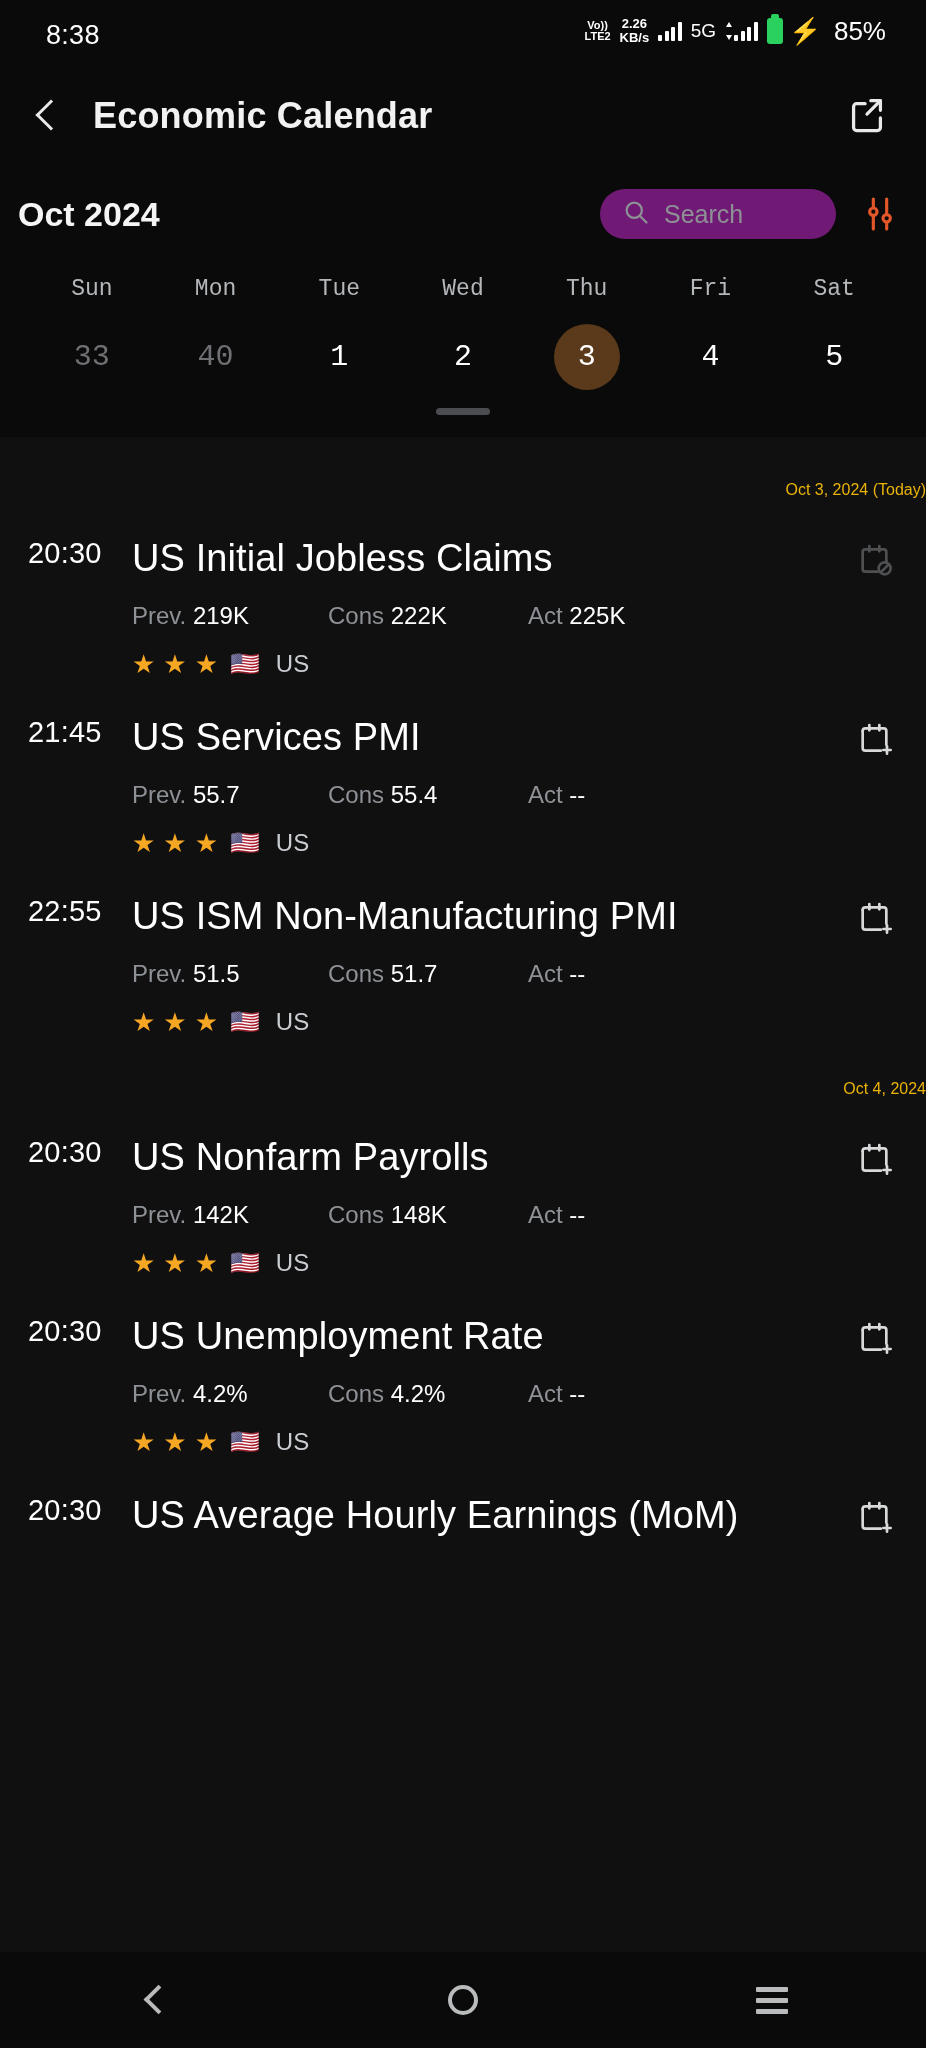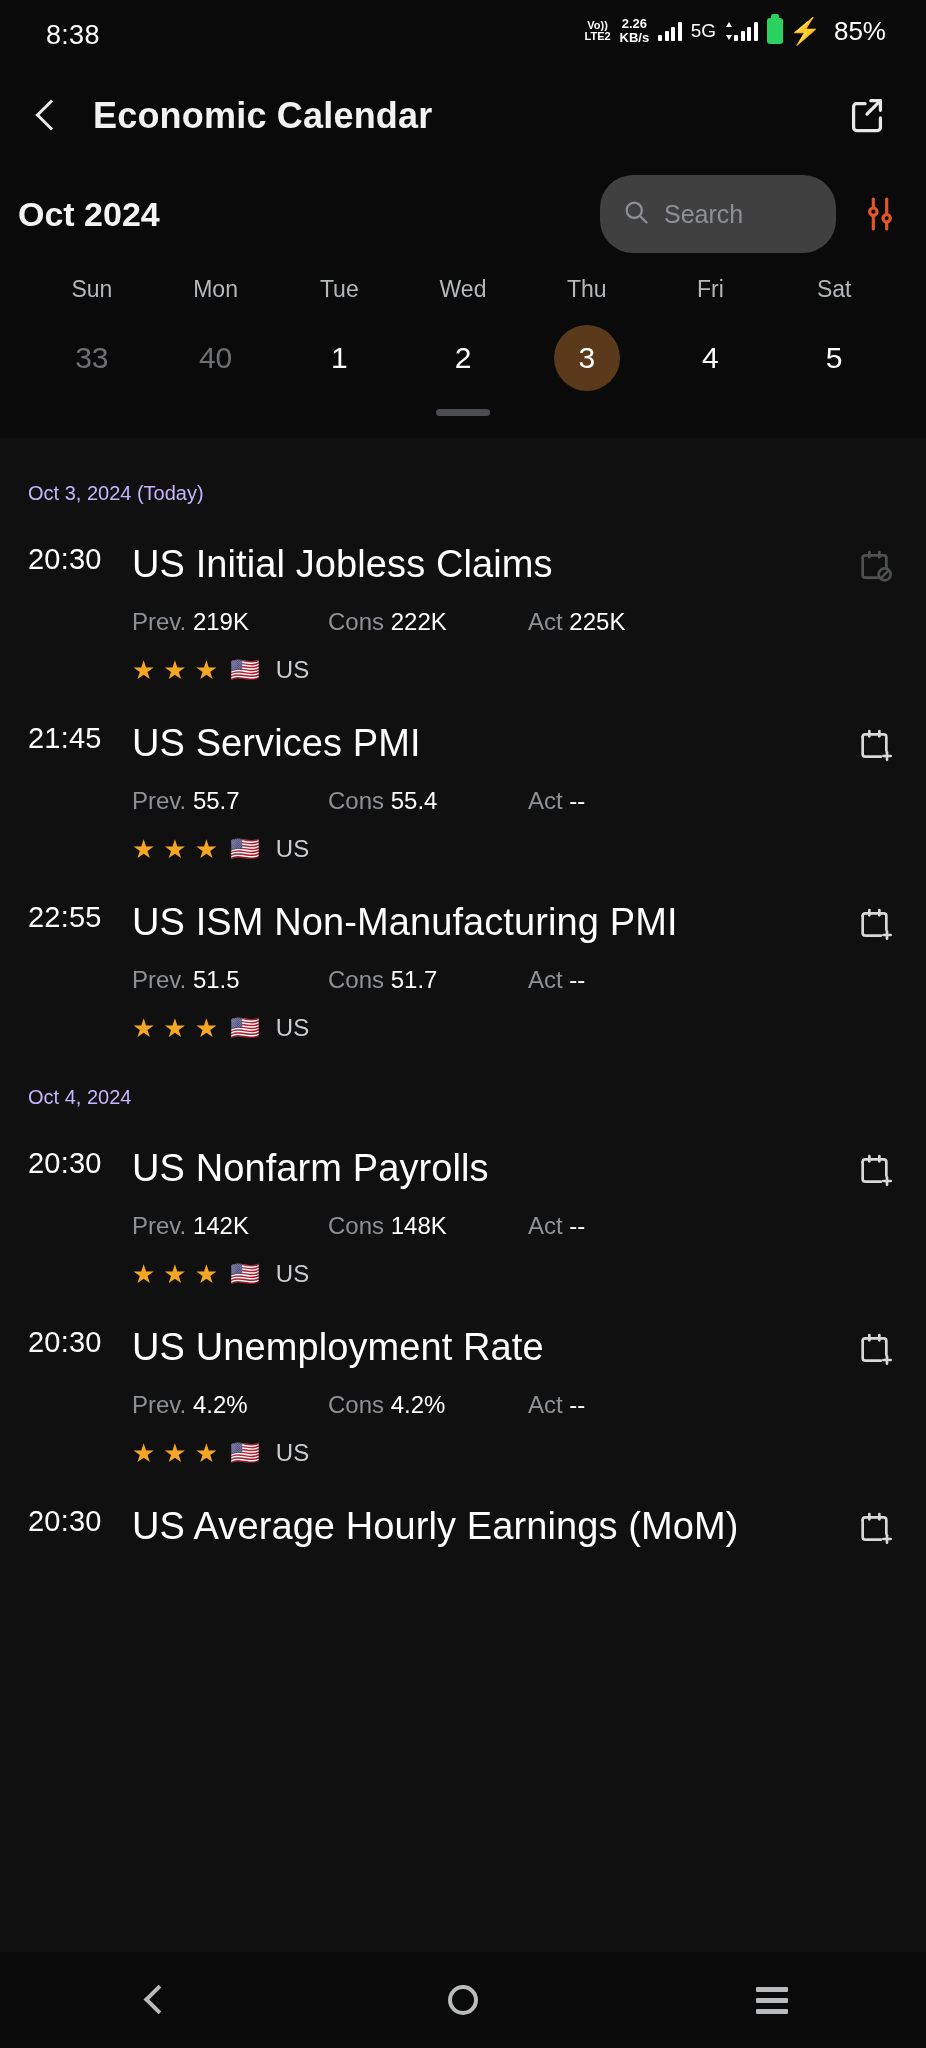--- a/index.html
+++ b/index.html
@@ -64,28 +64,28 @@
   }
   .share-icon { width:46px; height:46px; position:relative; cursor:pointer; }
 
   
   .monthrow {
     display:flex; align-items:center; padding:0 26px 0 18px; height:88px;
   }
   .month-label { font-size:34px; font-weight:700; color:#f5f5f5; letter-spacing:0; }
   .search-pill {
     margin-left:auto; margin-right:24px;
-    width:236px; height:78px; background:#404040; border-radius:33px;
+    width:236px; height:50px; background:#701a75; border-radius:33px;
     display:flex; align-items:center; padding:0 22px; gap:14px; cursor:text;
   }
   .search-placeholder { font-size:25px; color:#8d9196; }
   .filter-icon { width:40px; height:40px; cursor:pointer; }
 
   
-  .weekdays, .weekdates { display:flex; padding:0 30px; }
+  .weekdays, .weekdates { display:flex; padding:0 30px;font-family:Liberation Mono, monospace; }
   .weekdays > div, .weekdates > div {
     flex:1; text-align:center;
   }
   .weekdays { margin-top:18px; }
   .wd { font-size:23px; color:#b5b8bb; }
   .weekdates { margin-top:22px; align-items:center; }
   .wdate-cell { display:flex; justify-content:center; align-items:center; height:66px; }
   .wdate {
     font-size:30px; font-weight:500; color:#ffffff;
     width:66px; height:66px; line-height:66px; text-align:center;
@@ -98,21 +98,21 @@
     width:54px; height:7px; border-radius:4px; background:#4b4d50;
     margin:18px auto 0 auto; cursor:grab;
   }
 
   
   .list {
     margin-top:22px; background:#101010; padding:0 0 0 0;
     height:1520px; overflow:hidden;
   }
   .section-header {
-    font-size:20px; color:#c4b5fd; padding:44px 0 0 28px;
+    font-size:16px; color:#eab308; padding:44px 0 0 28px;text-align:right;
   }
   .event { padding:38px 30px 0 28px; }
   .event-row1 { display:flex; align-items:flex-start; }
   .ev-time { font-size:29px; color:#ffffff; width:104px; flex:0 0 104px; letter-spacing:.2px;}
   .ev-title { font-size:38px; color:#ffffff; flex:1; letter-spacing:.1px; }
   .ev-cal { width:40px; height:40px; flex:0 0 40px; margin-top:3px; cursor:pointer; }
 
   .event-row2 { display:flex; margin-top:22px; padding-left:104px; }
   .kv { font-size:24px; color:#ffffff; }
   .kv .k { color:#8e9195; }

